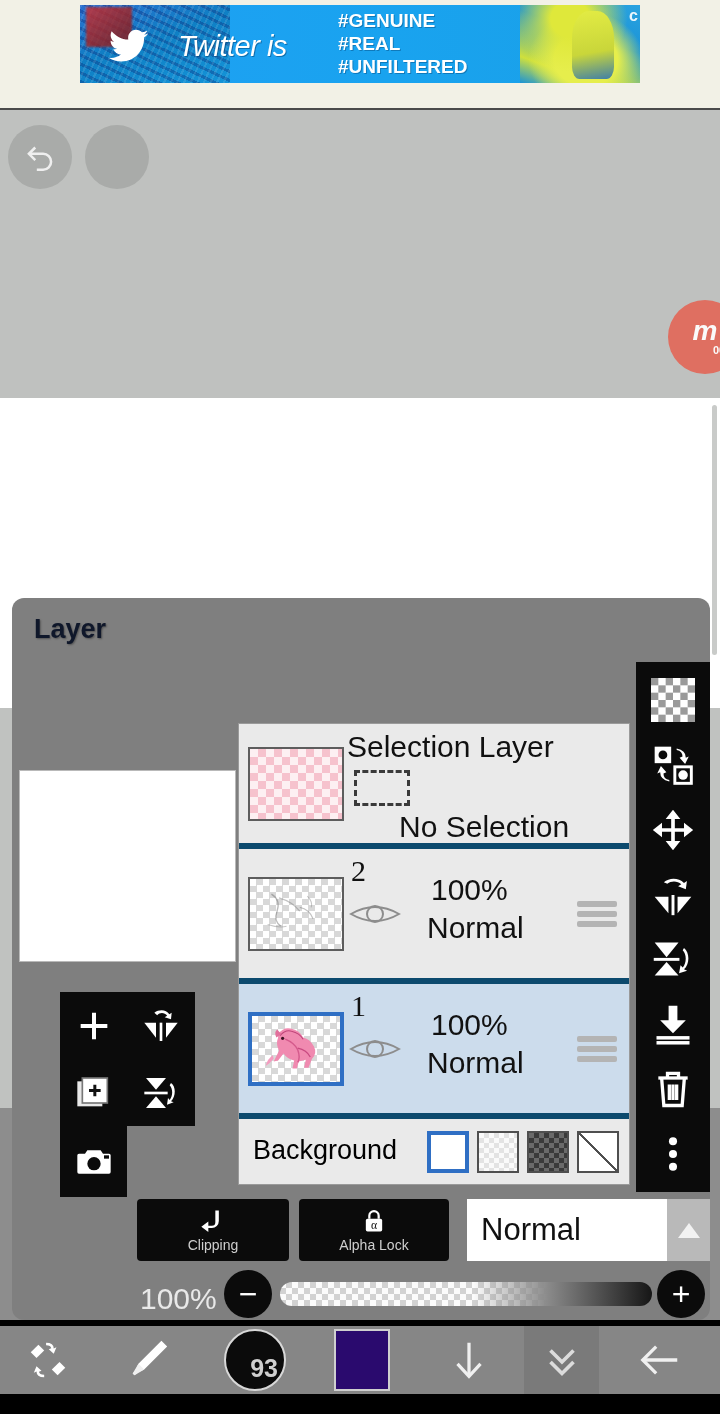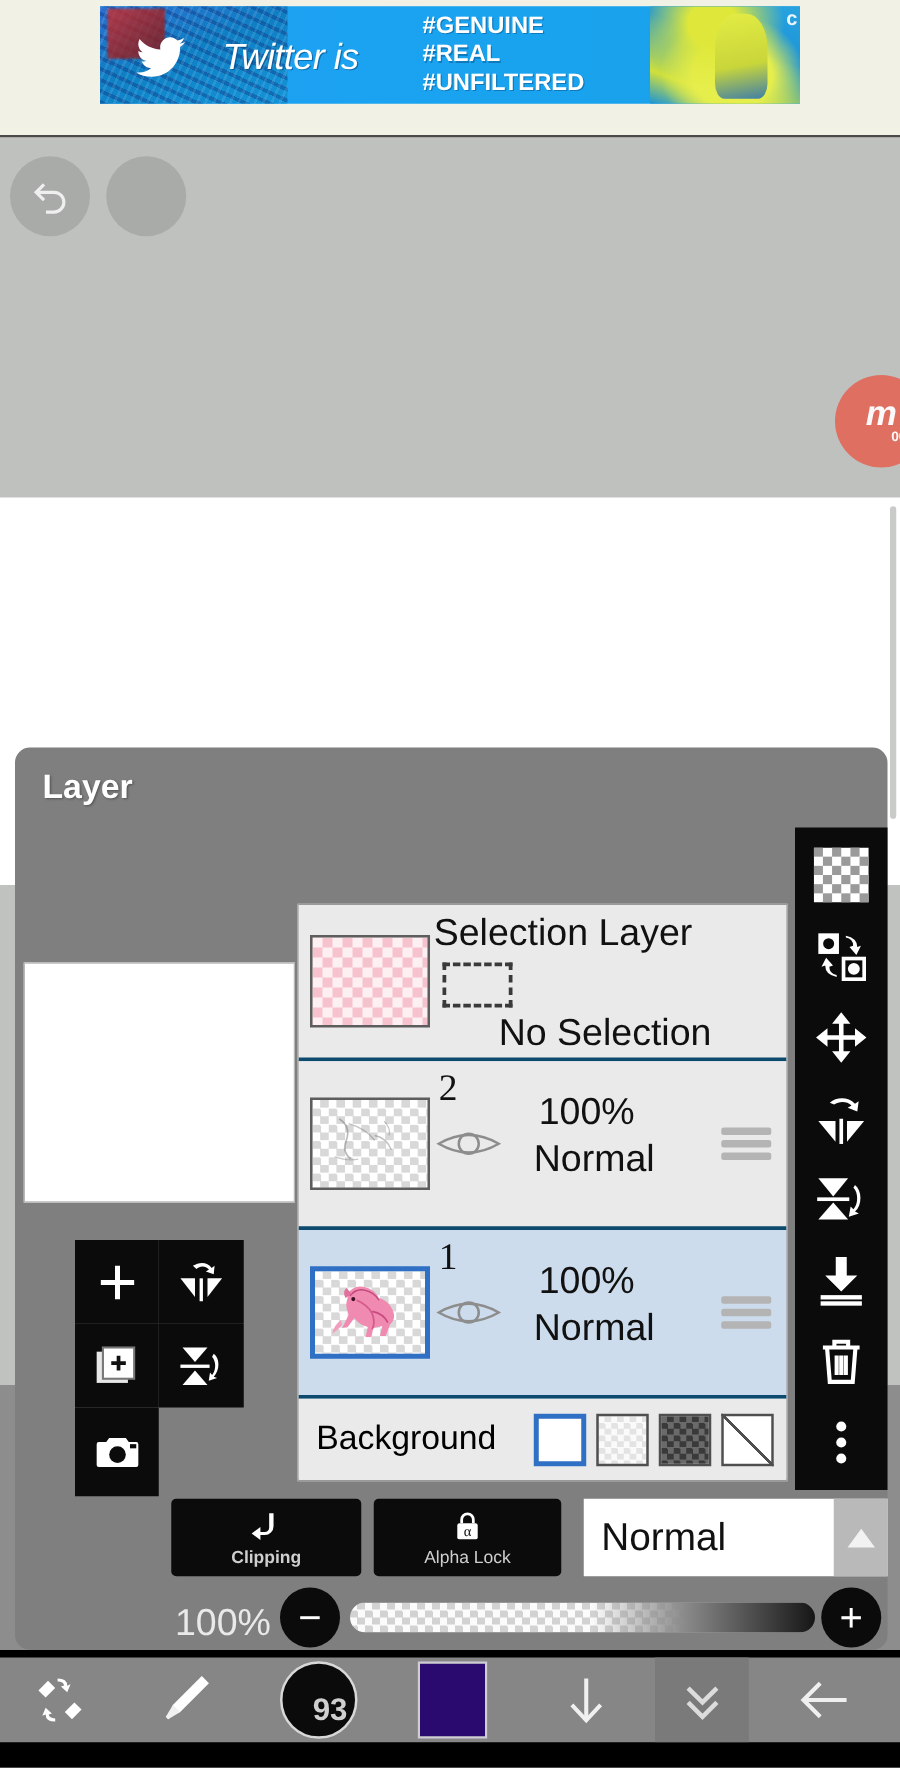--- a/index.html
+++ b/index.html
@@ -111,21 +111,21 @@
   }
 
   
   #layer-panel {
     position:absolute; left:12px; top:598px; width:698px; height:722px;
     background:#7f7f7f;
     border-radius:12px;
   }
   #layer-title {
     position:absolute; left:22px; top:16px;
-    color:#ffffff; font-size:27px; font-weight:bold;
+    color:#0f172a; font-size:27px; font-weight:bold;
     text-shadow:1px 1px 2px rgba(0,0,0,.35);
   }
 
   
   #canvas-preview {
     position:absolute; left:7px; top:172px; width:217px; height:192px;
     background:#fff; border:1px solid #b9b9b9;
   }
 
   
@@ -144,21 +144,21 @@
   .lt-cell svg { width:40px; height:40px; }
 
   
   #layer-list {
     position:absolute; left:226px; top:125px; width:392px; height:462px;
     background:#eaeaea;
     border:1px solid #9a9a9a;
   }
   .layer-row {
     position:relative; width:100%;
-    border-bottom:3px solid #0c4a6e;
+    border-bottom:6px solid #0c4a6e;
     background:#eaeaea;
   }
   .layer-row.selected { background:#ccdcec; }
   #row-selection { height:125px; }
   #row-2 { height:135px; }
   #row-1 { height:135px; }
   #row-bg { height:64px; border-bottom:none; }
 
   .thumb {
     position:absolute; left:9px; top:50%; transform:translateY(-50%);
@@ -250,21 +250,21 @@
 
   
   #mode-row {
     position:absolute; left:125px; top:601px; width:573px; height:62px;
   }
   .mode-btn {
     position:absolute; top:0; height:62px; background:#0b0b0b;
     border-radius:4px;
     display:flex; flex-direction:column; align-items:center; justify-content:center;
   }
-  #btn-clipping { left:0; width:152px;font-weight:bold; }
+  #btn-clipping { left:0; width:152px; }
   #btn-alphalock { left:162px; width:150px; }
   .mode-btn svg { width:28px; height:28px; }
   .mode-btn .lbl { color:#cfcfcf; font-size:14px; margin-top:2px; }
   #blend-select {
     position:absolute; left:330px; top:0; width:243px; height:62px;
     background:#fff; display:flex; align-items:center;
   }
   #blend-value { font-size:31px; color:#111; padding-left:14px; flex:1; }
   #blend-arrow {
     width:43px; height:62px; background:#b9b9b9;

